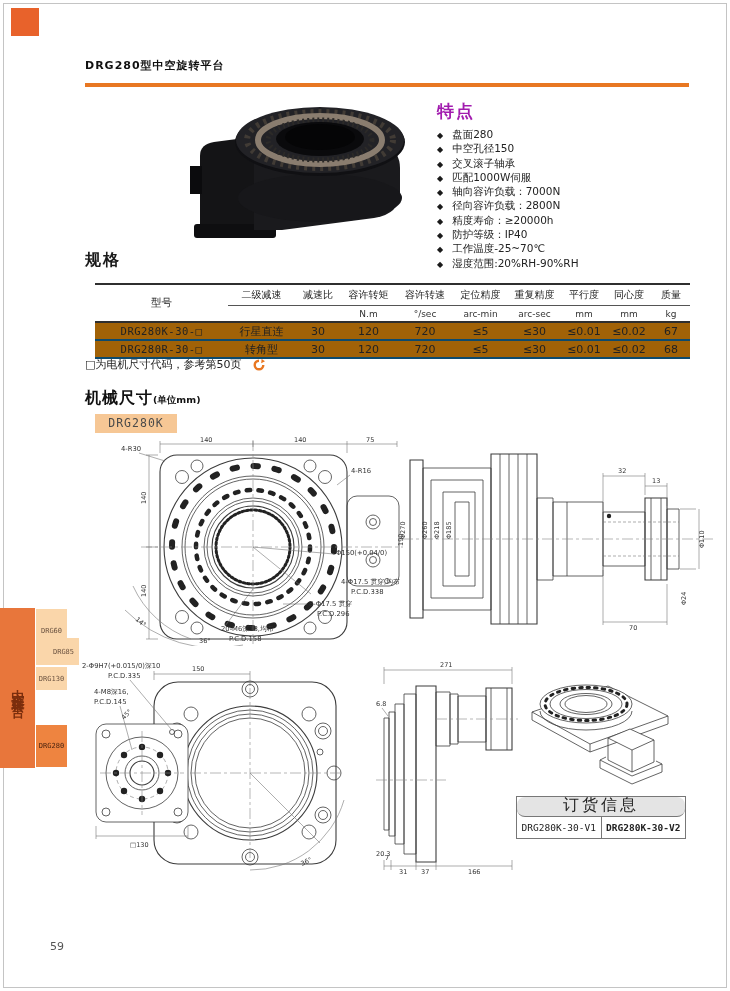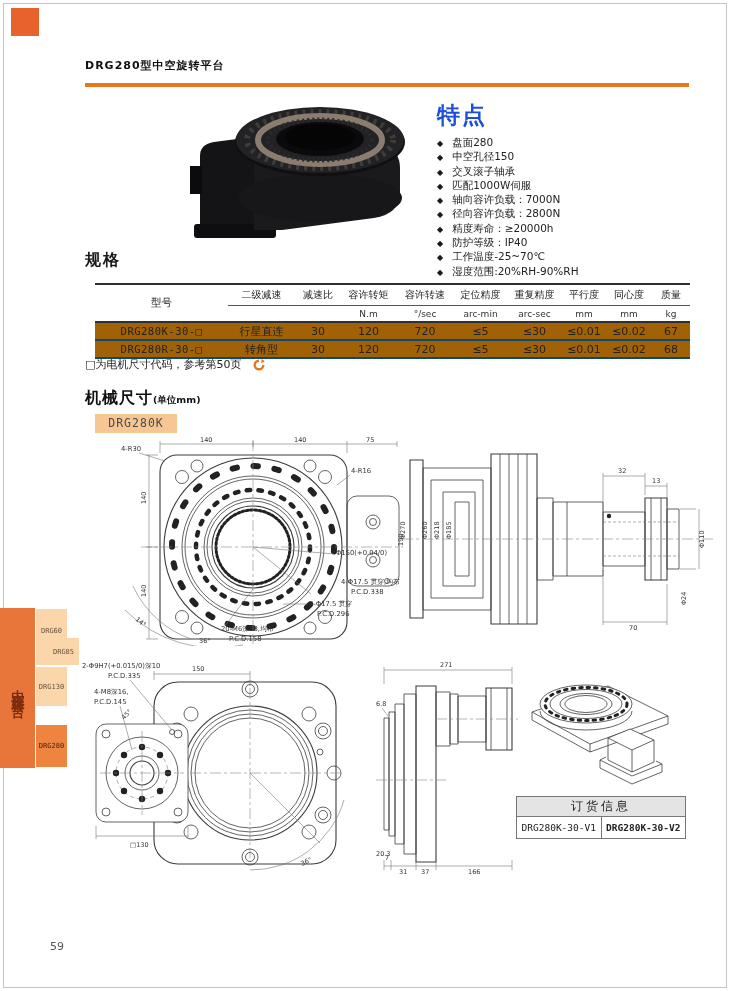--- a/index.html
+++ b/index.html
@@ -4,21 +4,21 @@
 <style>
   html,body{margin:0;padding:0;background:#e9e9e9;}
   .page{position:relative;width:730px;height:991px;background:#fff;overflow:hidden;
         font-family:"DejaVu Sans","Liberation Sans",sans-serif;color:#1a1a1a;}
   .page-border{position:absolute;inset:3px;border:1px solid #c4c4c4;pointer-events:none;}
   .corner-square{position:absolute;left:11px;top:8px;width:28px;height:28px;background:#e8622b;}
   .title{position:absolute;left:85px;top:58px;font-size:11px;font-weight:bold;letter-spacing:1px;color:#111;}
   .title-rule{position:absolute;left:85px;top:83px;width:604px;height:4px;background:#e87722;}
   .photo{position:absolute;left:160px;top:96px;width:258px;height:150px;}
   .features{position:absolute;left:437px;top:100px;width:262px;}
-  .features h3{margin:0 0 5px 0;font-size:23px;letter-spacing:2px;color:#1d4ed8;}
+  .features h3{margin:0 0 5px 0;font-size:17px;letter-spacing:2px;color:#a21caf;}
   .feat-item{display:flex;align-items:baseline;font-size:10.5px;line-height:12.3px;color:#222;}
   .feat-item .diamond{font-size:8px;margin-right:9px;color:#1a1a1a;}
   .h-spec{position:absolute;left:85px;top:250px;font-size:16px;font-weight:bold;letter-spacing:2px;}
   .spec-table{position:absolute;left:95px;top:283px;width:595px;border-collapse:collapse;
               border-top:2px solid #2f2f2f;table-layout:fixed;}
   .spec-table th,.spec-table td{padding:0;text-align:center;font-weight:normal;}
   .spec-table .hrow th{font-size:10px;color:#222;height:20px;border-bottom:1px solid #555;}
   .spec-table .hrow .th-model{border-bottom:2px solid #2f2f2f;font-size:10.5px;}
   .spec-table .units td{font-size:9px;color:#333;height:15px;border-bottom:2px solid #2f2f2f;}
   .spec-table .datarow td{background:#a16207;font-size:11px;color:#222;height:16px;border-bottom:2px solid #0c4a6e;}
@@ -35,21 +35,21 @@
   svg.draw text{fill:#333;font-size:6.5px;font-family:"DejaVu Sans",sans-serif;}
   svg.draw .ann{font-size:6.8px;}
   .thin{stroke:#3c3c3c;stroke-width:0.8;fill:none;}
   .thin2{stroke:#3c3c3c;stroke-width:1.1;fill:none;}
   .dim{stroke:#777;stroke-width:0.6;fill:none;}
   .cl{stroke:#888;stroke-width:0.6;fill:none;stroke-dasharray:11 3 3 3;}
   .dots{fill:none;stroke:#222;stroke-linecap:round;}
   .whitefill{fill:#fff;stroke:#3c3c3c;stroke-width:0.8;}
   .order-box{position:absolute;left:516px;top:796px;width:168px;border:1px solid #777;font-family:"DejaVu Sans Mono","Liberation Mono",monospace;}
   .order-head{height:19px;line-height:19px;text-align:center;background:#e4e4e4;border-bottom:1px solid #777;
-              font-family:Liberation Sans, sans-serif;font-size:12px;letter-spacing:3px;color:#222;}
+              font-family:Liberation Mono, monospace;font-size:16px;letter-spacing:3px;color:#222;border-radius:8px;}
   .order-row{display:flex;}
   .order-row div{flex:1;height:21px;line-height:21px;text-align:center;font-size:9.5px;color:#222;background:#fff;}
   .order-row div + div{border-left:1px solid #777;font-weight:bold;}
   .page-num{position:absolute;left:50px;top:940px;font-size:11px;color:#555;}
   .side-bar{position:absolute;left:0;top:608px;width:35px;height:160px;background:#e8763b;
             display:flex;align-items:center;justify-content:center;}
   .side-bar span{writing-mode:vertical-rl;text-orientation:upright;font-size:13px;font-weight:bold;
                  letter-spacing:3px;color:#7b2e0d;}
   .tab{position:absolute;left:36px;width:31px;display:flex;align-items:center;justify-content:center;
        font-family:"DejaVu Sans Mono","Liberation Mono",monospace;font-size:7px;}
@@ -424,21 +424,21 @@
 
   <div class="side-bar">
     <span>中空旋转平台</span>
   </div>
   <div class="tab light" style="top:609px;height:44px;text-align:right;">
       <span>DRG60</span>
     </div>
   <div class="tab light" style="top:638px;height:27px;padding-left:12px;">
       <span>DRG85</span>
     </div>
-  <div class="tab light" style="top:667px;height:39px;">
+  <div class="tab light" style="top:667px;height:23px;">
       <span>DRG130</span>
     </div>
   <div class="tab light" style="top:696px;height:27px;margin-top:29px;">
       <span>DRG200</span>
     </div>
   <div class="tab active" style="top:725px;height:42px;">
       <span>DRG280</span>
     </div>
 
   <div class="page-num">59</div>

